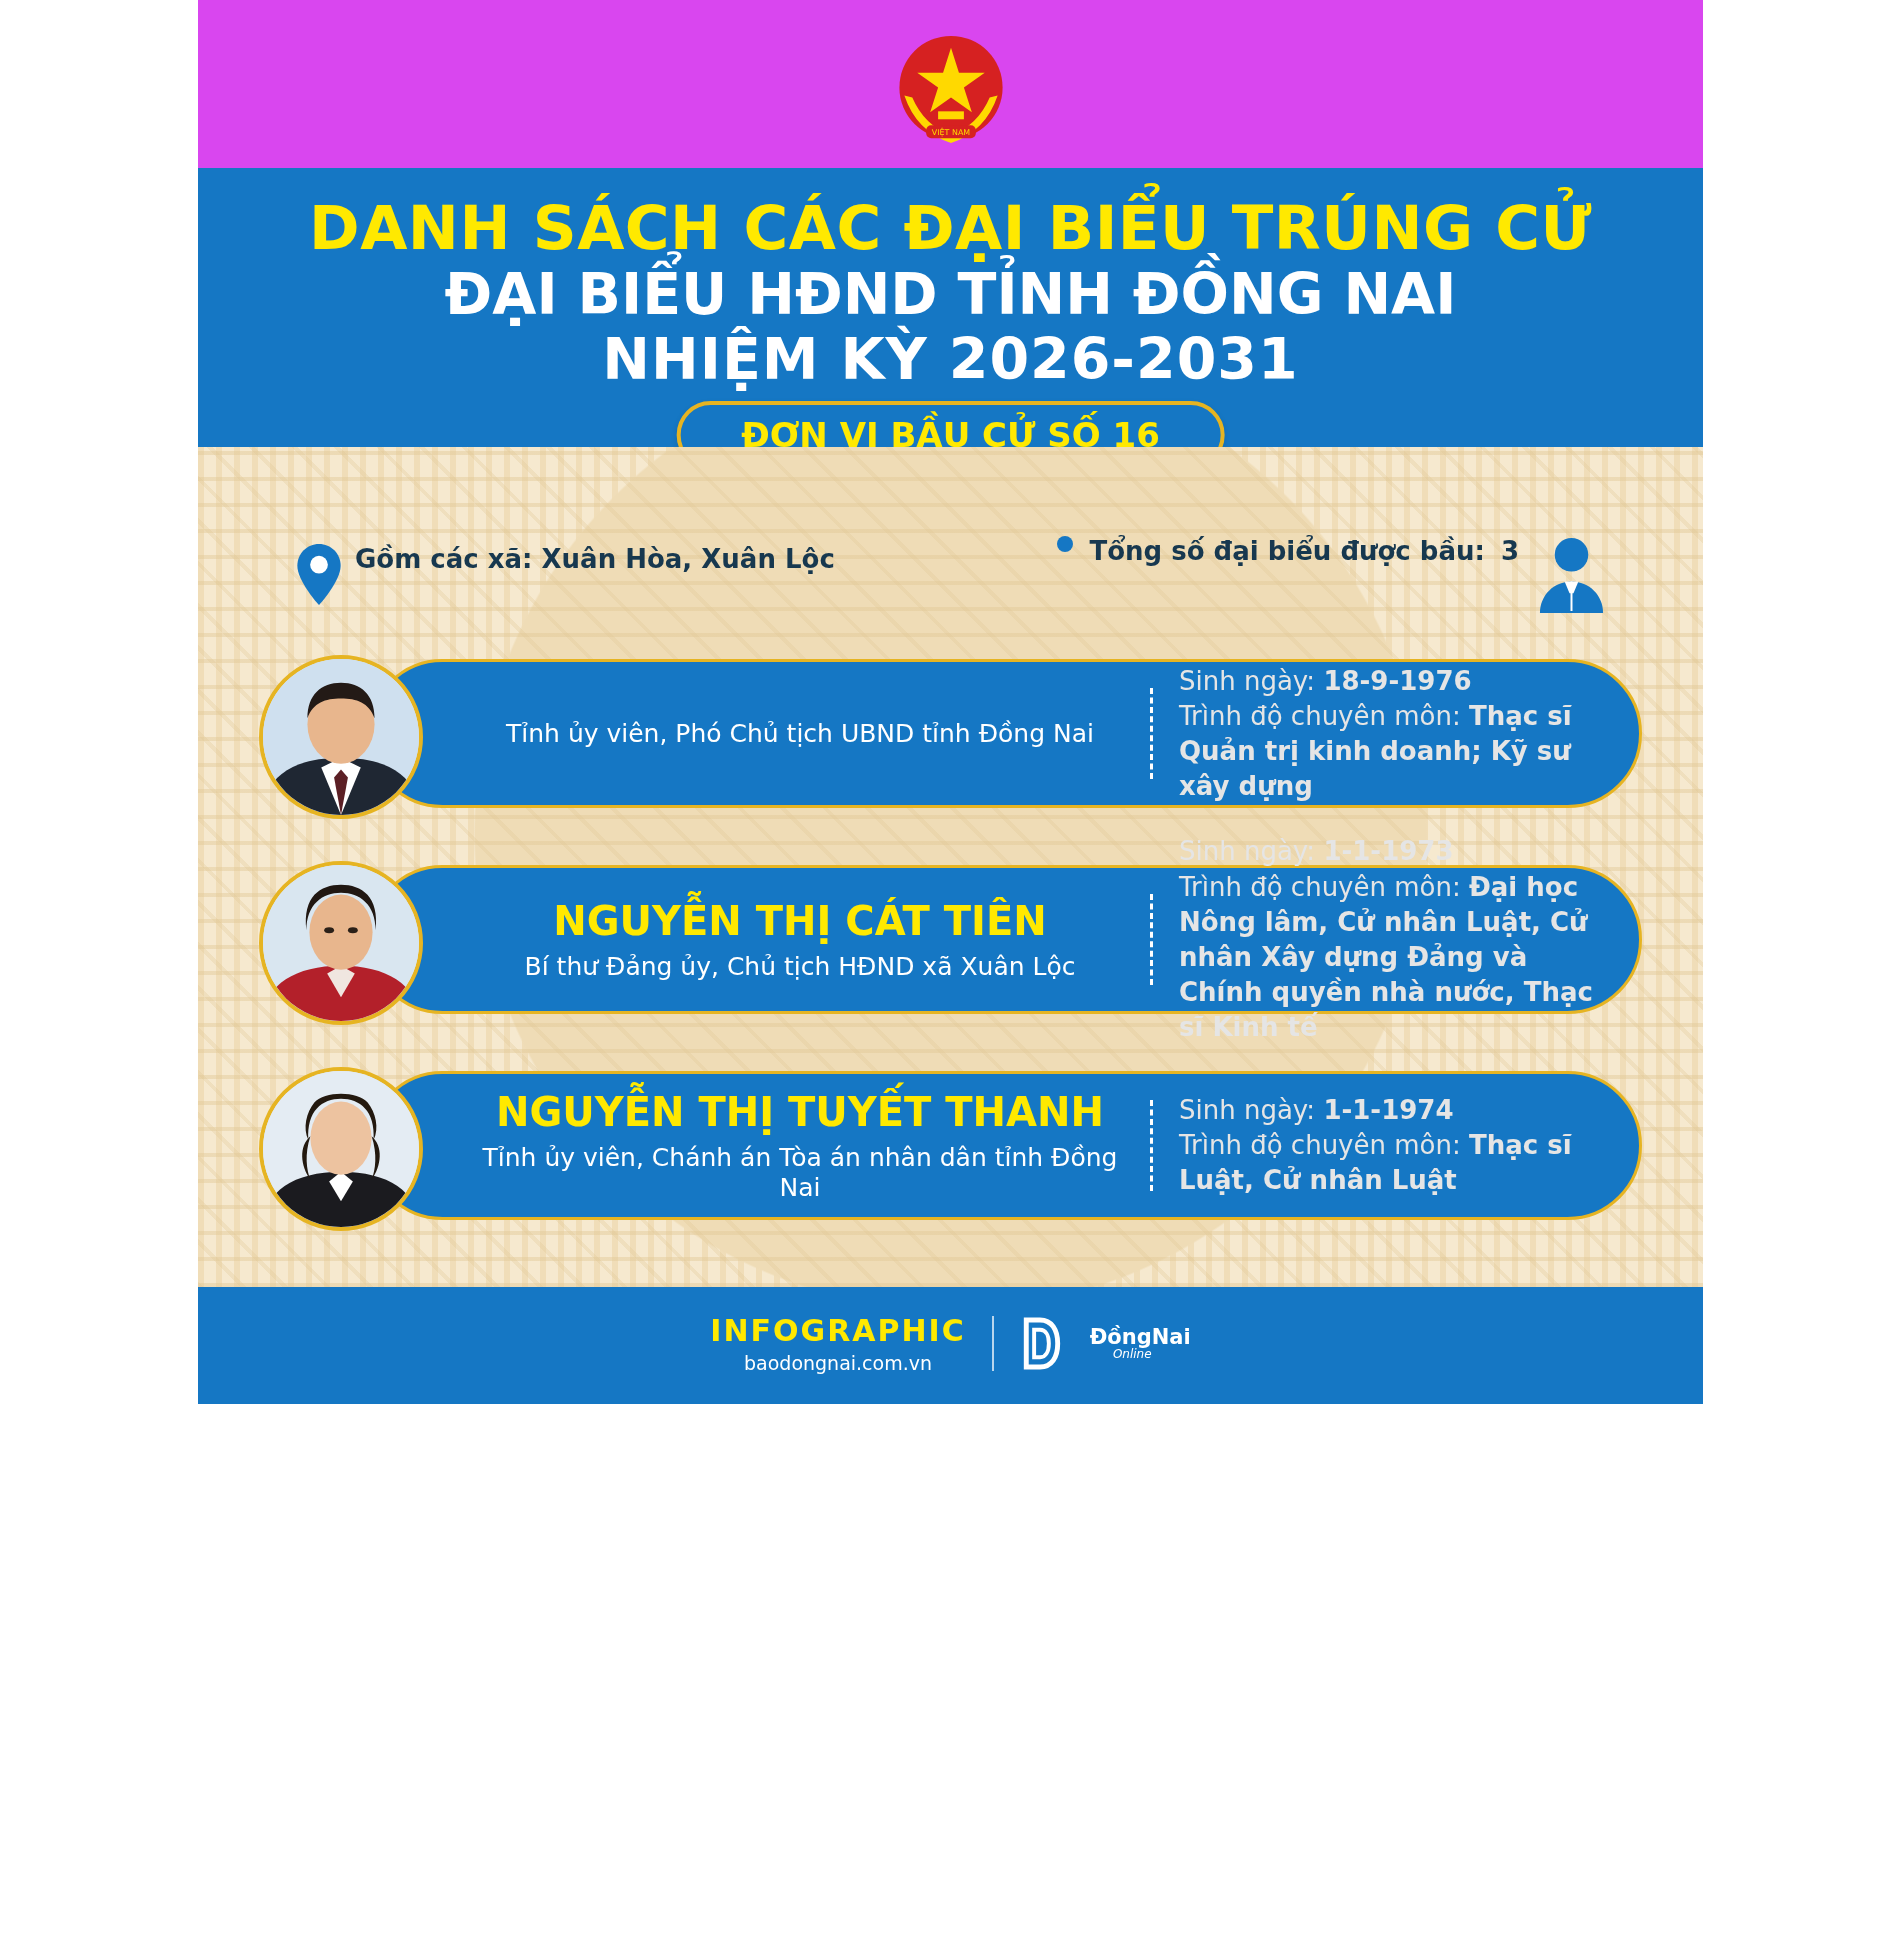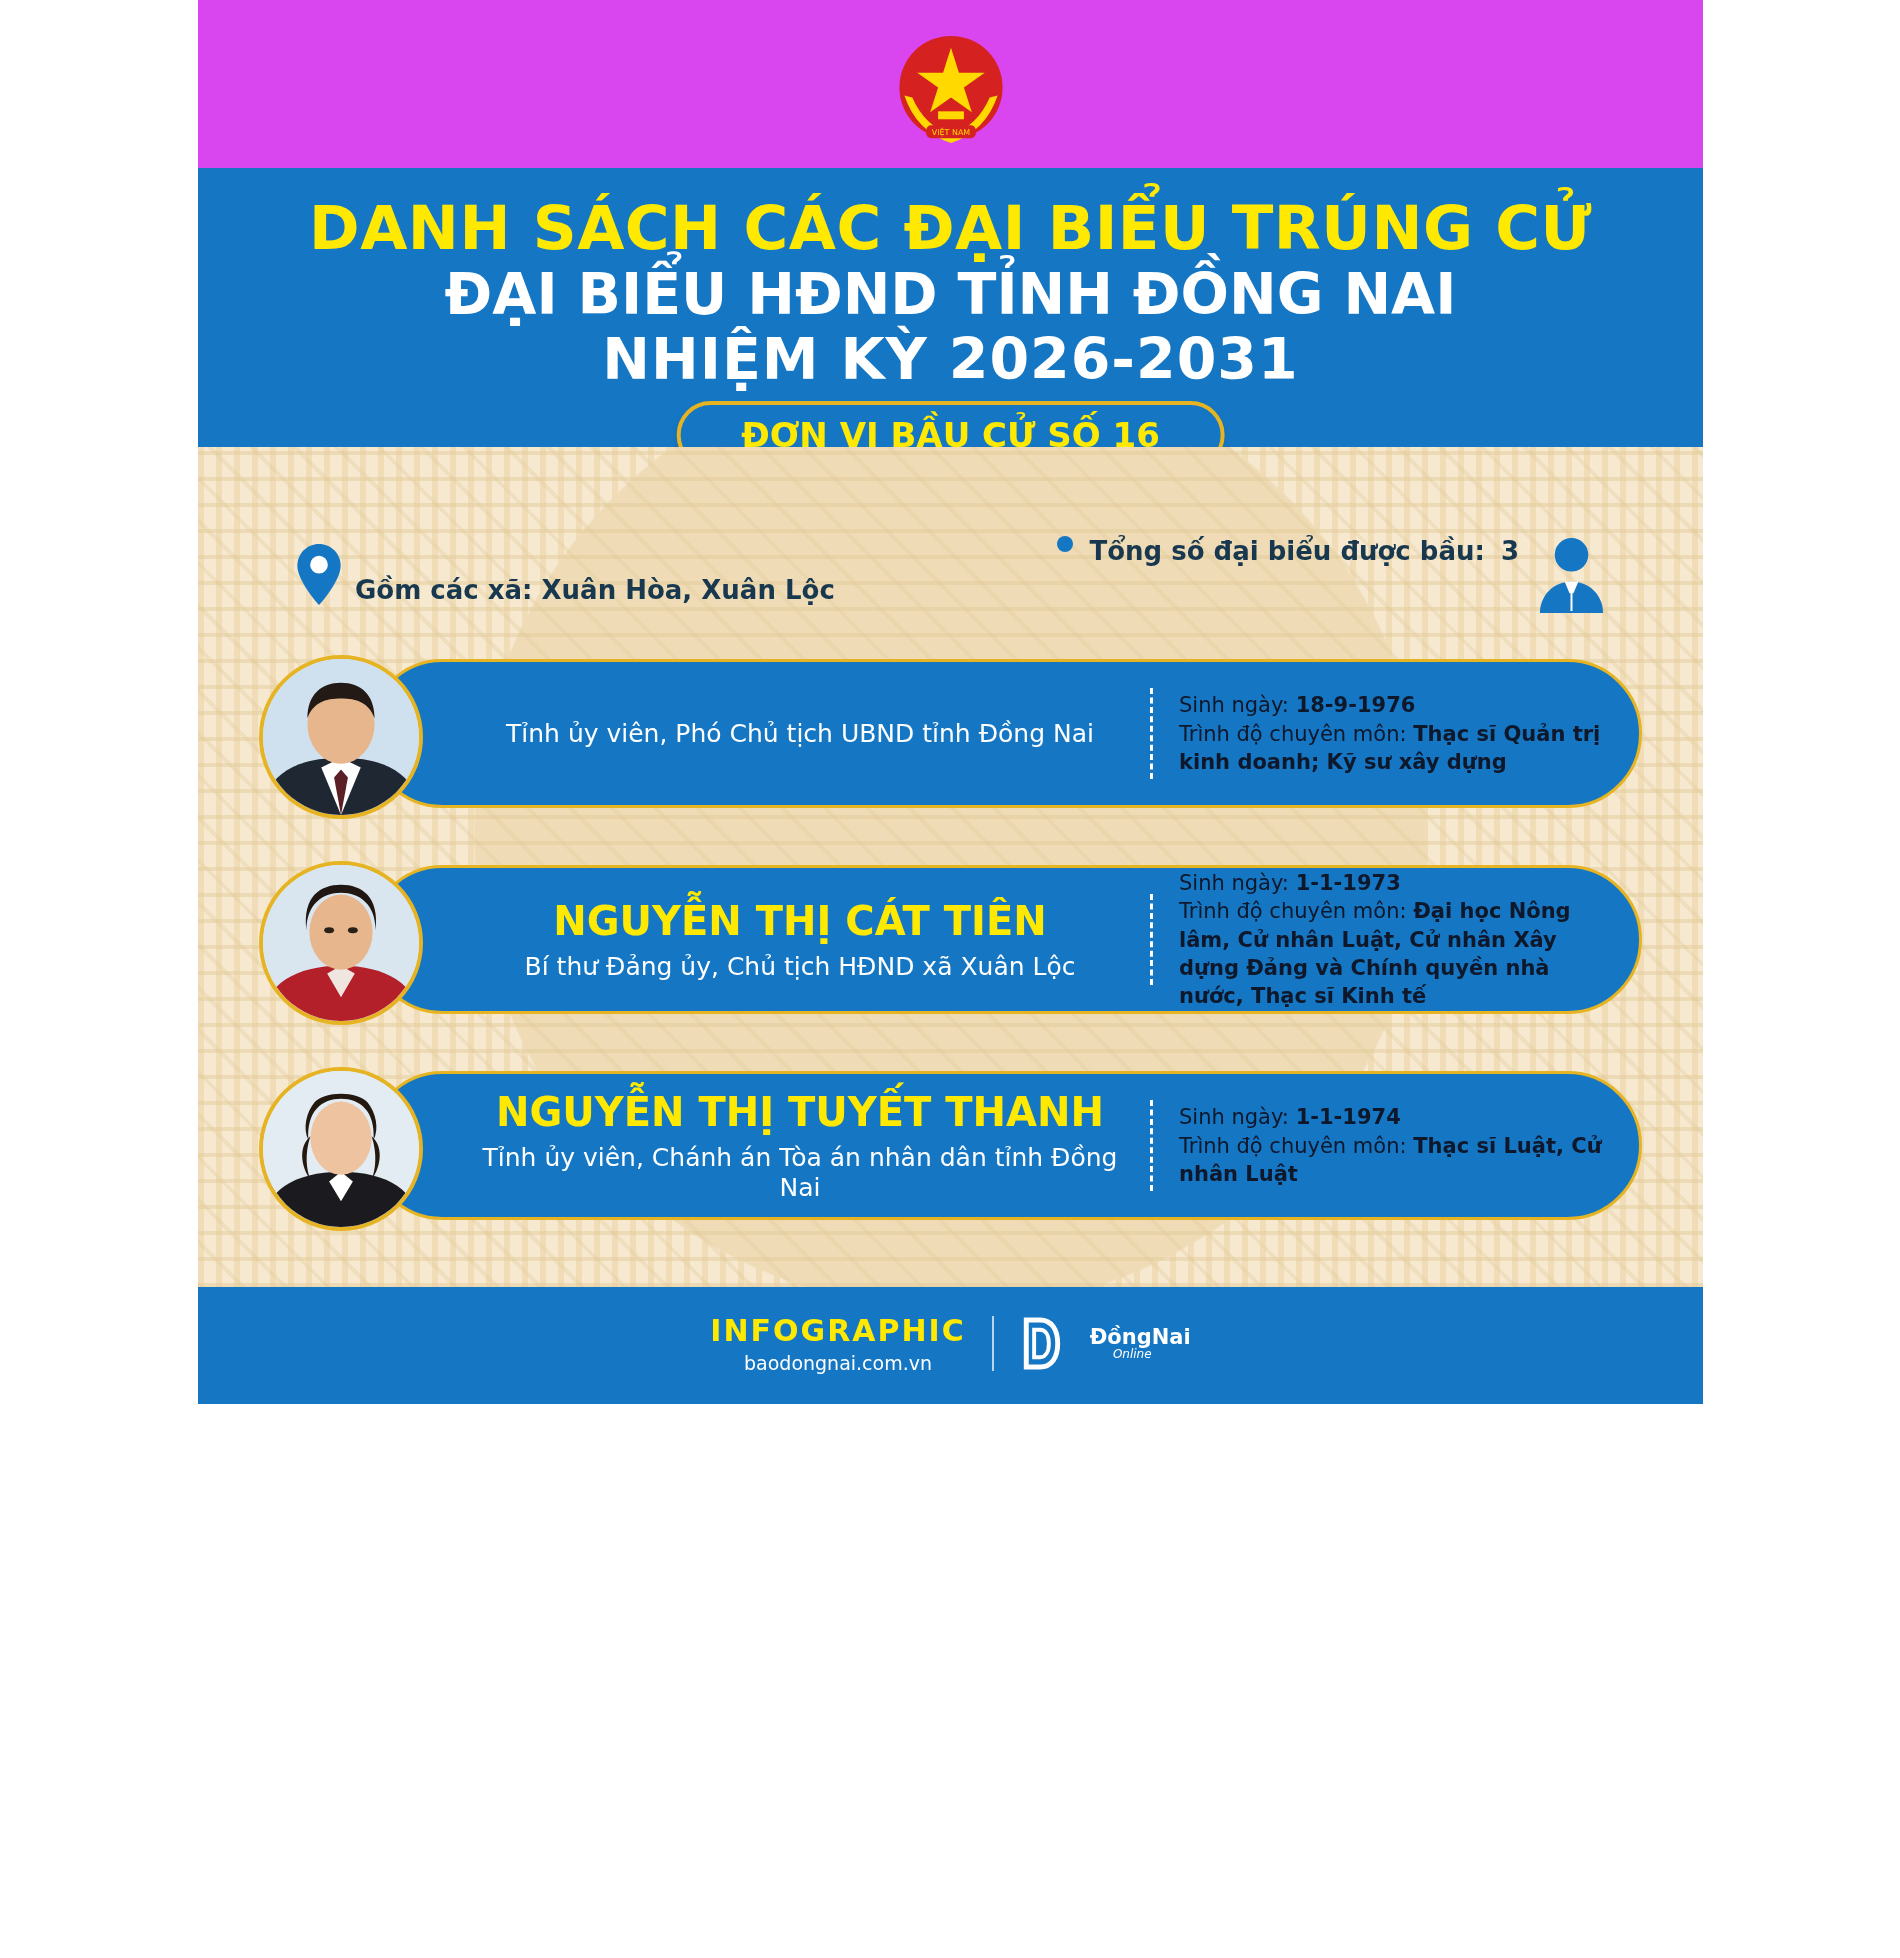--- a/index.html
+++ b/index.html
@@ -96,21 +96,21 @@
   .body-inner{position:relative;z-index:2;}
 
   
   .info-row{
     display:flex;
     align-items:center;
     justify-content:space-between;
     padding:0 95px 0 99px;
     margin-bottom:46px;
   }
-  .info-left{display:flex;align-items:flex-end;gap:14px;}
+  .info-left{display:flex;align-items:flex-start;gap:14px;}
   .pin-icon{width:44px;height:61px;flex:none;}
   .info-text{
     font-size:26px;
     font-weight:bold;
     color:#17384f;
   }
   .info-right{display:flex;align-items:flex-start;gap:16px;}
   .dot{
     width:16px;height:16px;border-radius:50%;
     background:#1577c4;display:inline-block;flex:none;
@@ -163,22 +163,22 @@
   }
   .divider{
     width:0;
     border-left:3px dashed #ffffff;
     height:91px;
     flex:none;
     margin-right:26px;
   }
   .card-side{
     flex:0 0 426px;
-    color:#0f172a;
-    font-size:21px;
+    color:#e5e5e5;
+    font-size:26px;
     line-height:1.35;
     padding-right:34px;
   }
   .card-side b{font-weight:bold;}
 
   
   .footer{
     background:#1577c4;
     padding:26px 0 30px 0;
     display:flex;

